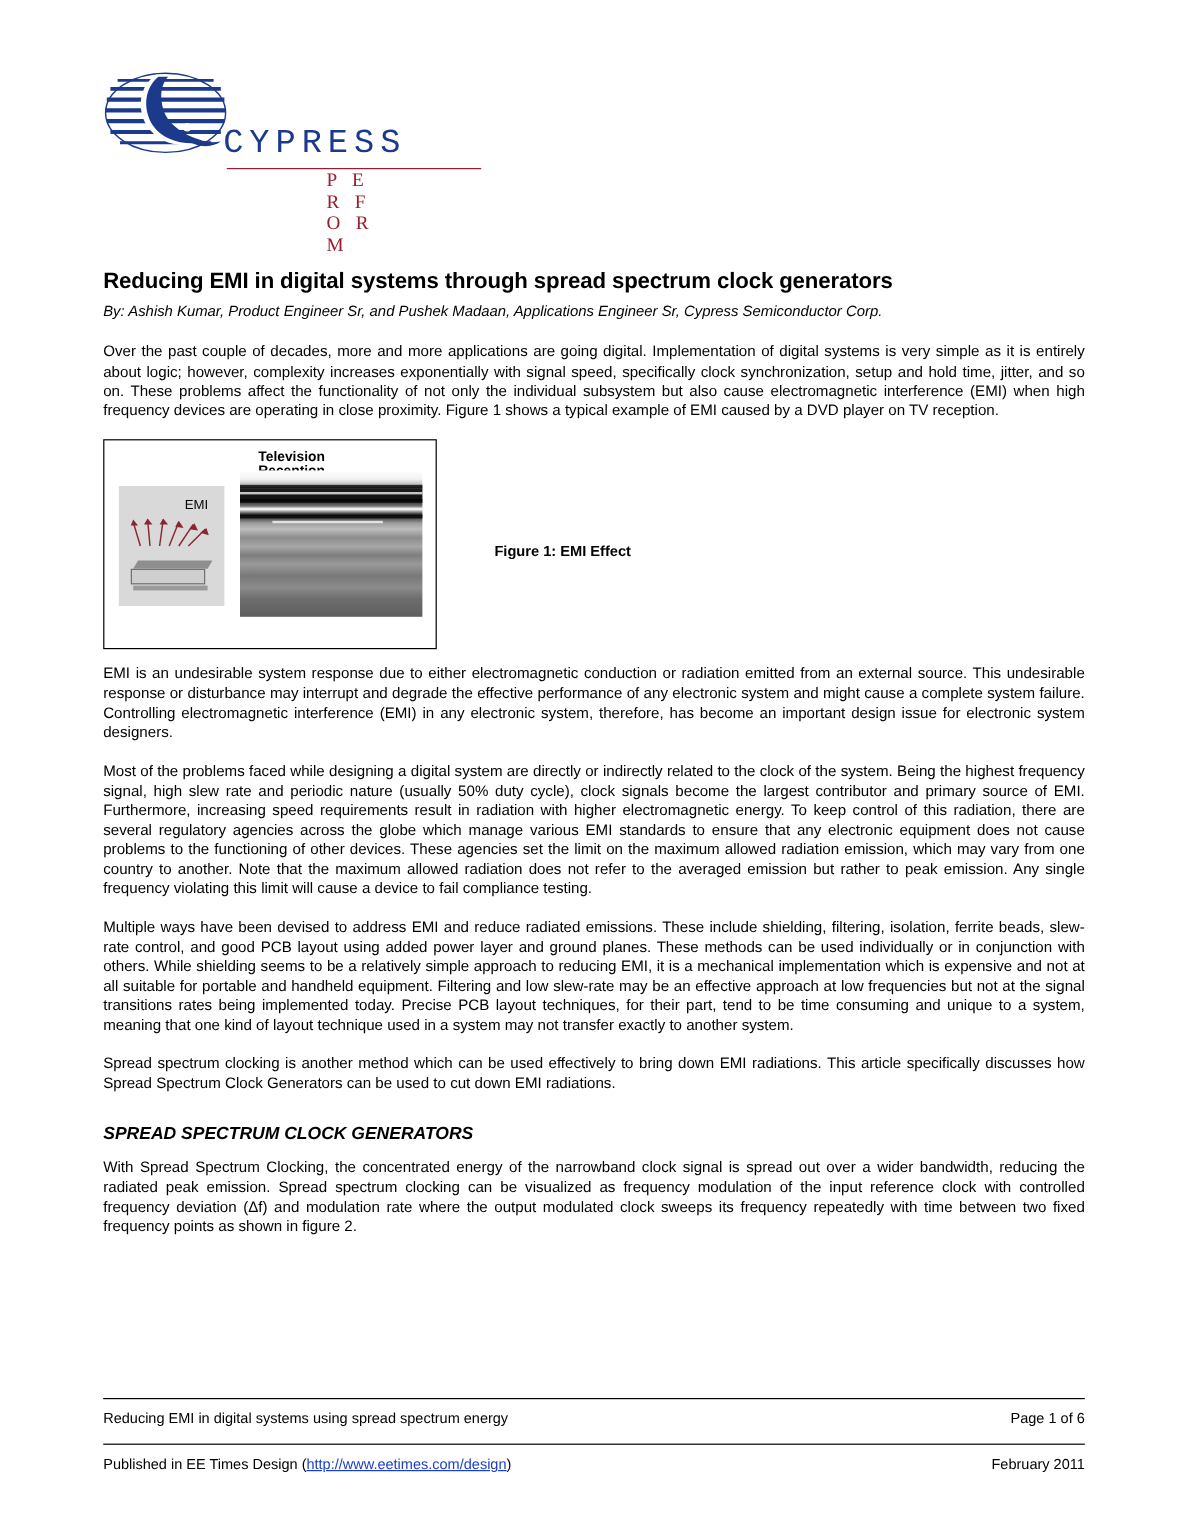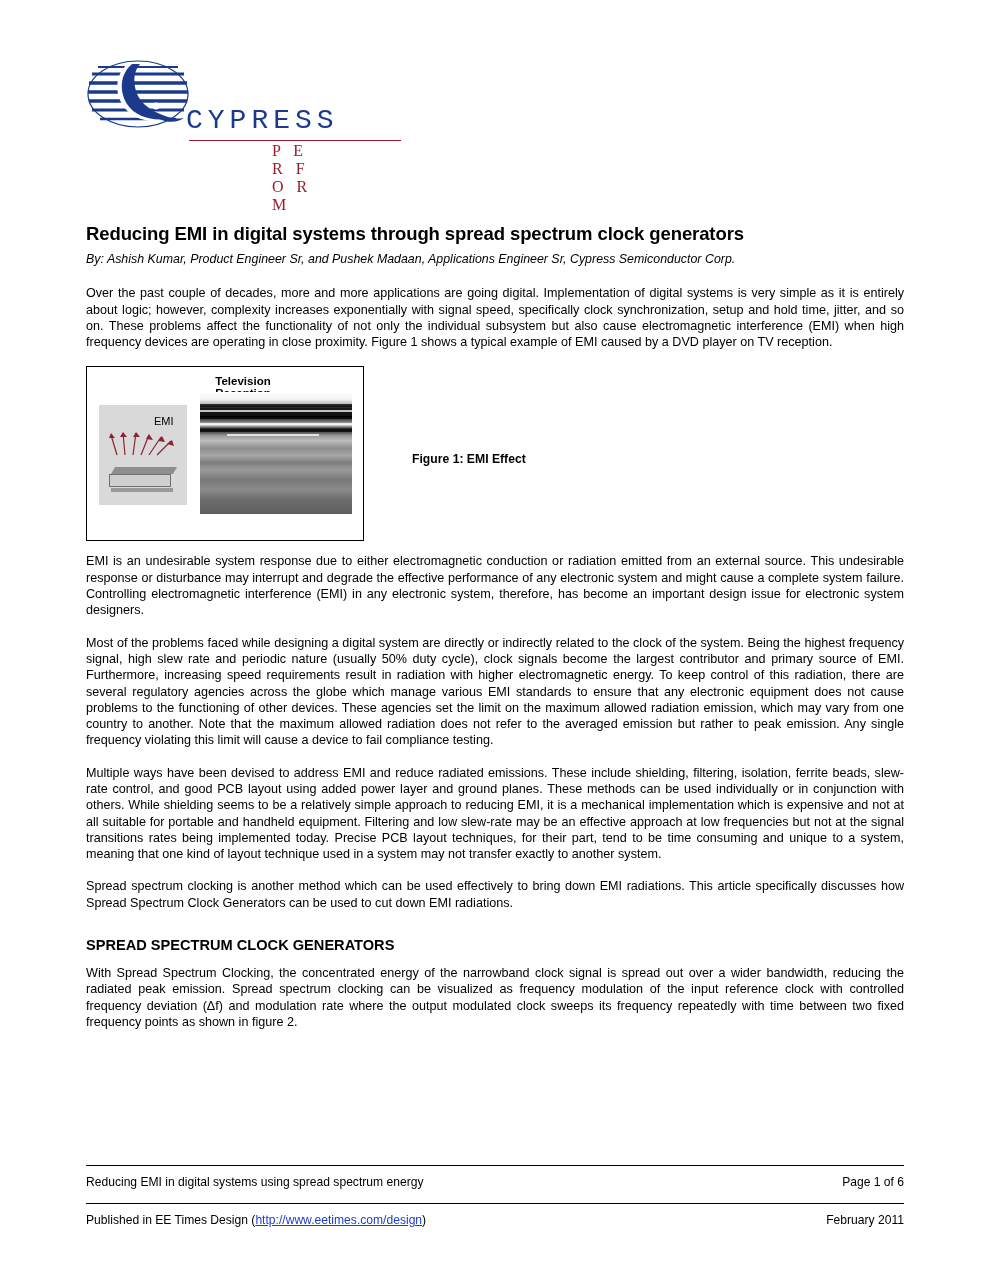--- a/index.html
+++ b/index.html
@@ -87,20 +87,21 @@
     line-height: 1.3;
   }
   p.body {
     font-size: 12.6px;
     line-height: 16.3px;
     text-align: justify;
     margin: 12px 0 16px 0;
   }
   h2.section {
     font-size: 14.6px;
+    font-style: italic;
     font-weight: bold;
     margin: 26px 0 8px 0;
   }
 
   
   .figure-wrap {
     margin: 4px 0 8px 0;
     display: flex;
     flex-direction: row;
     align-items: center;

